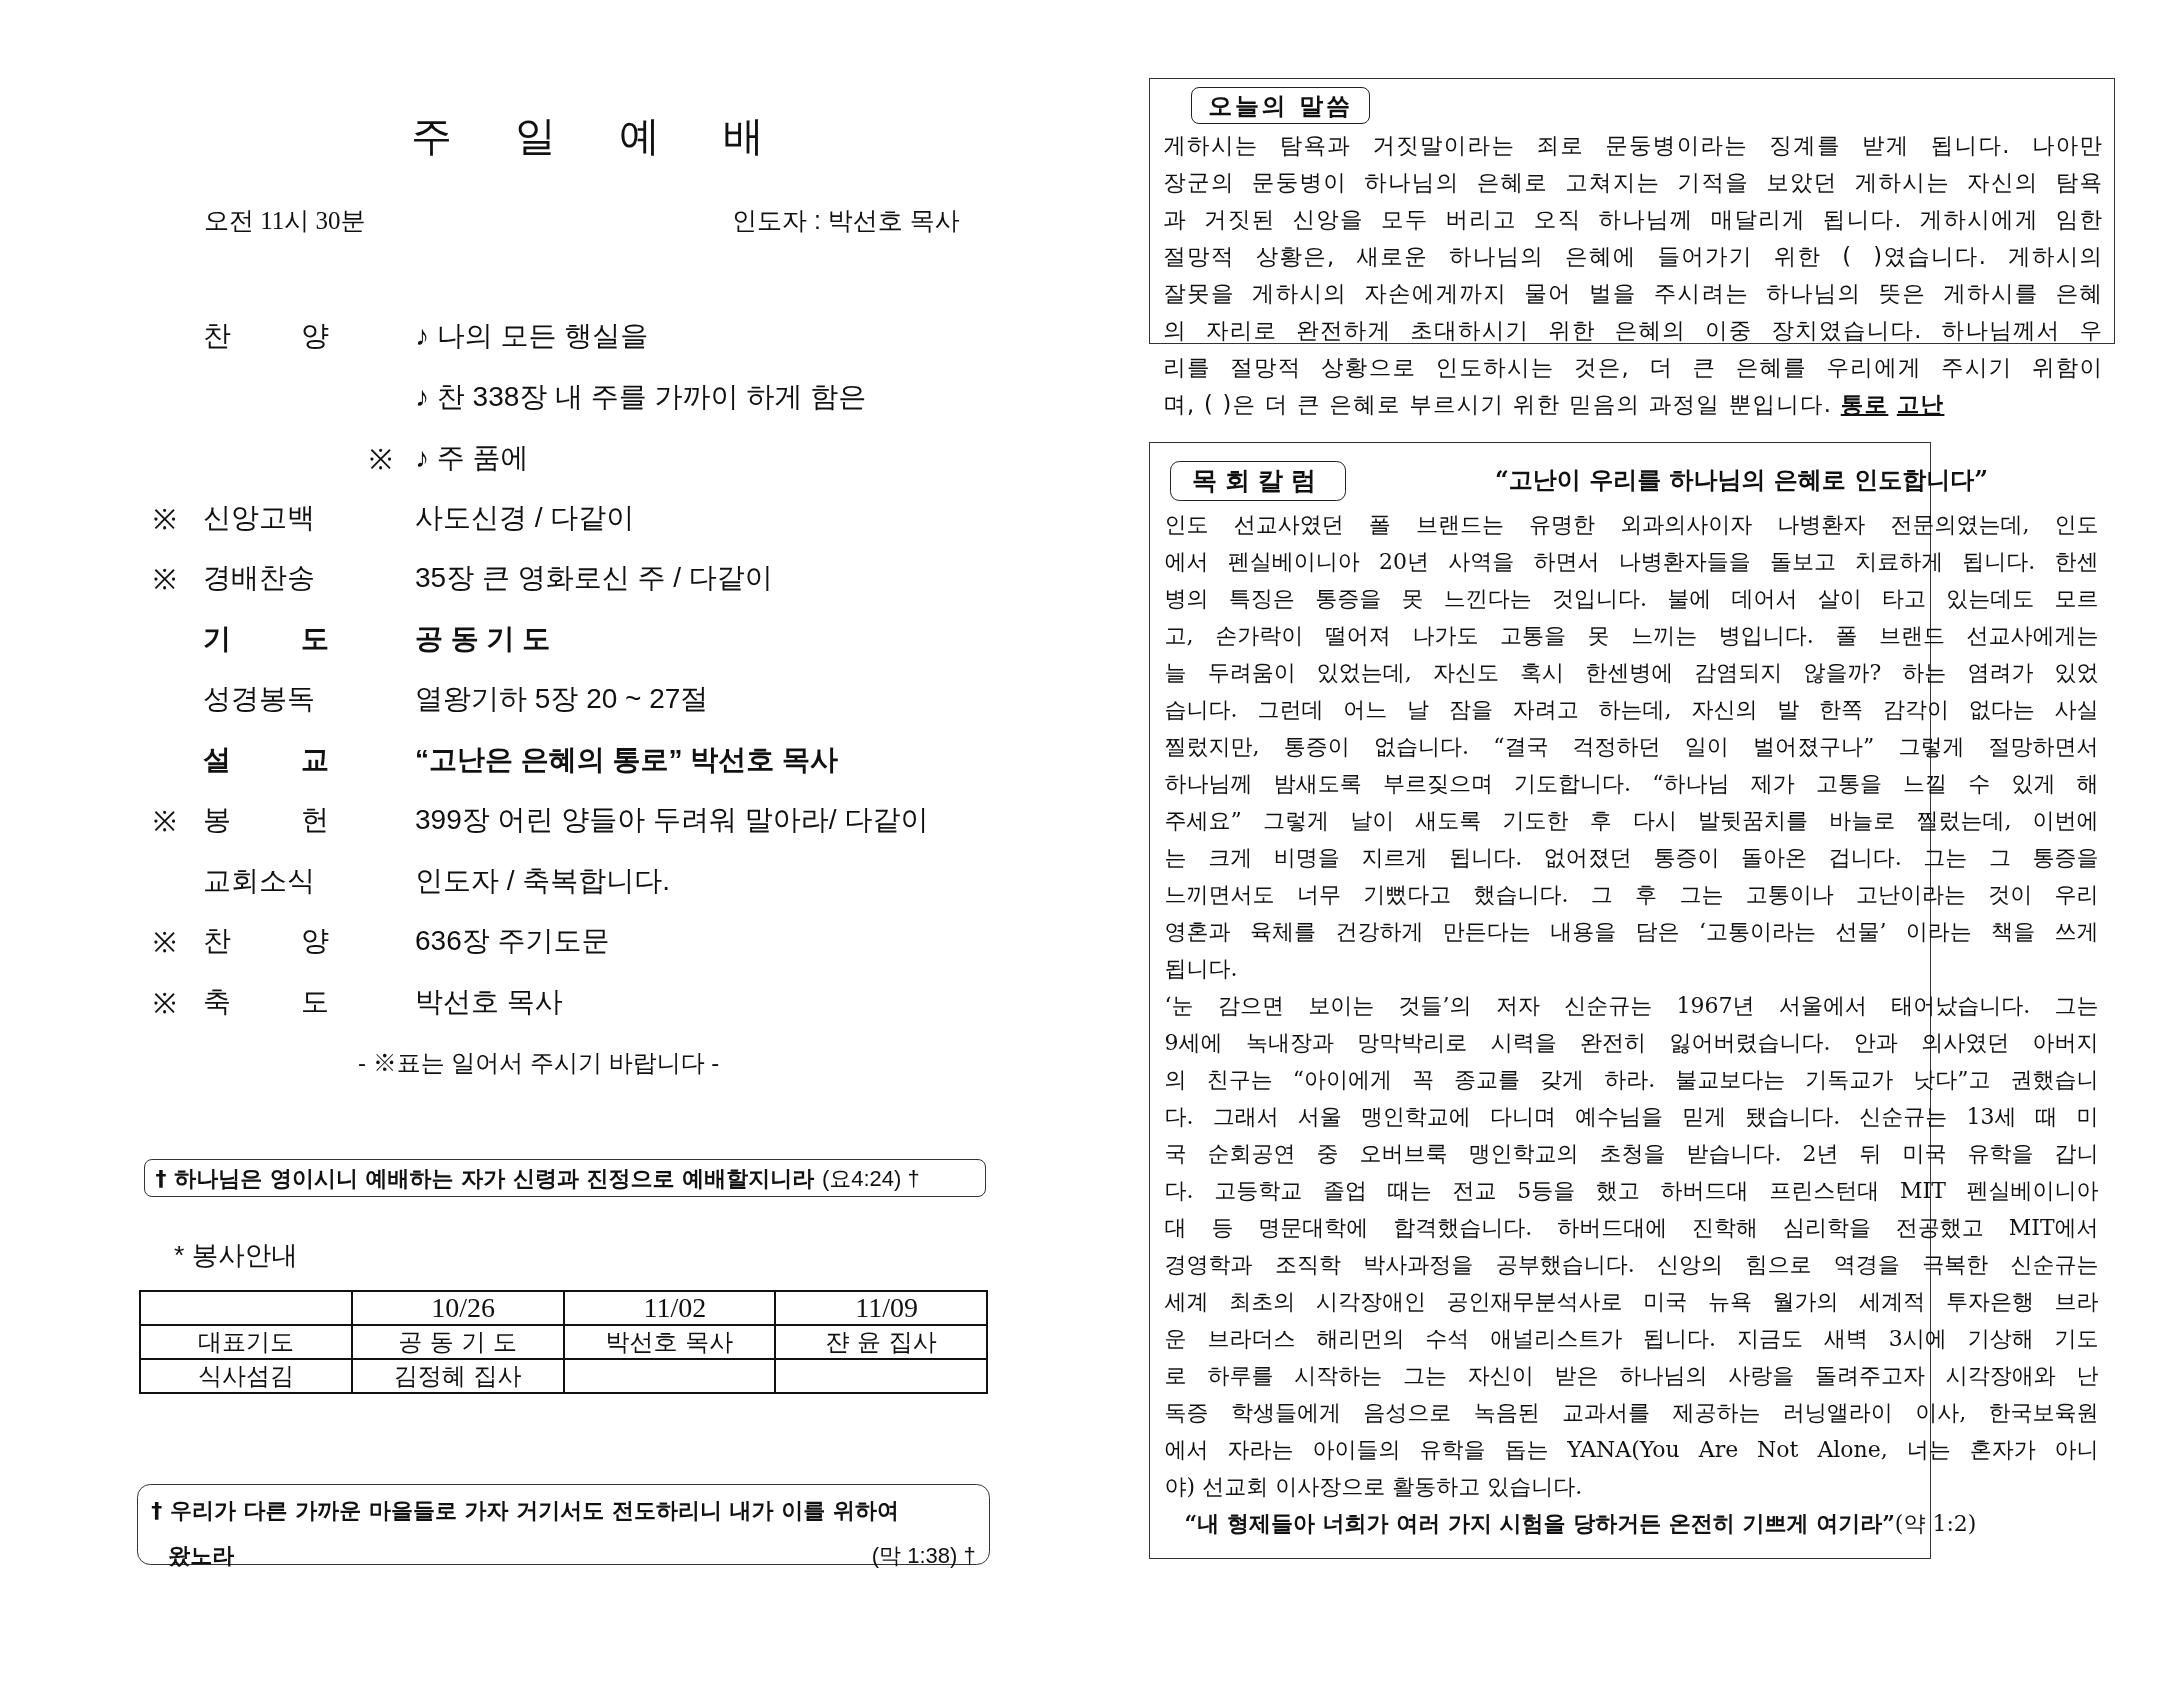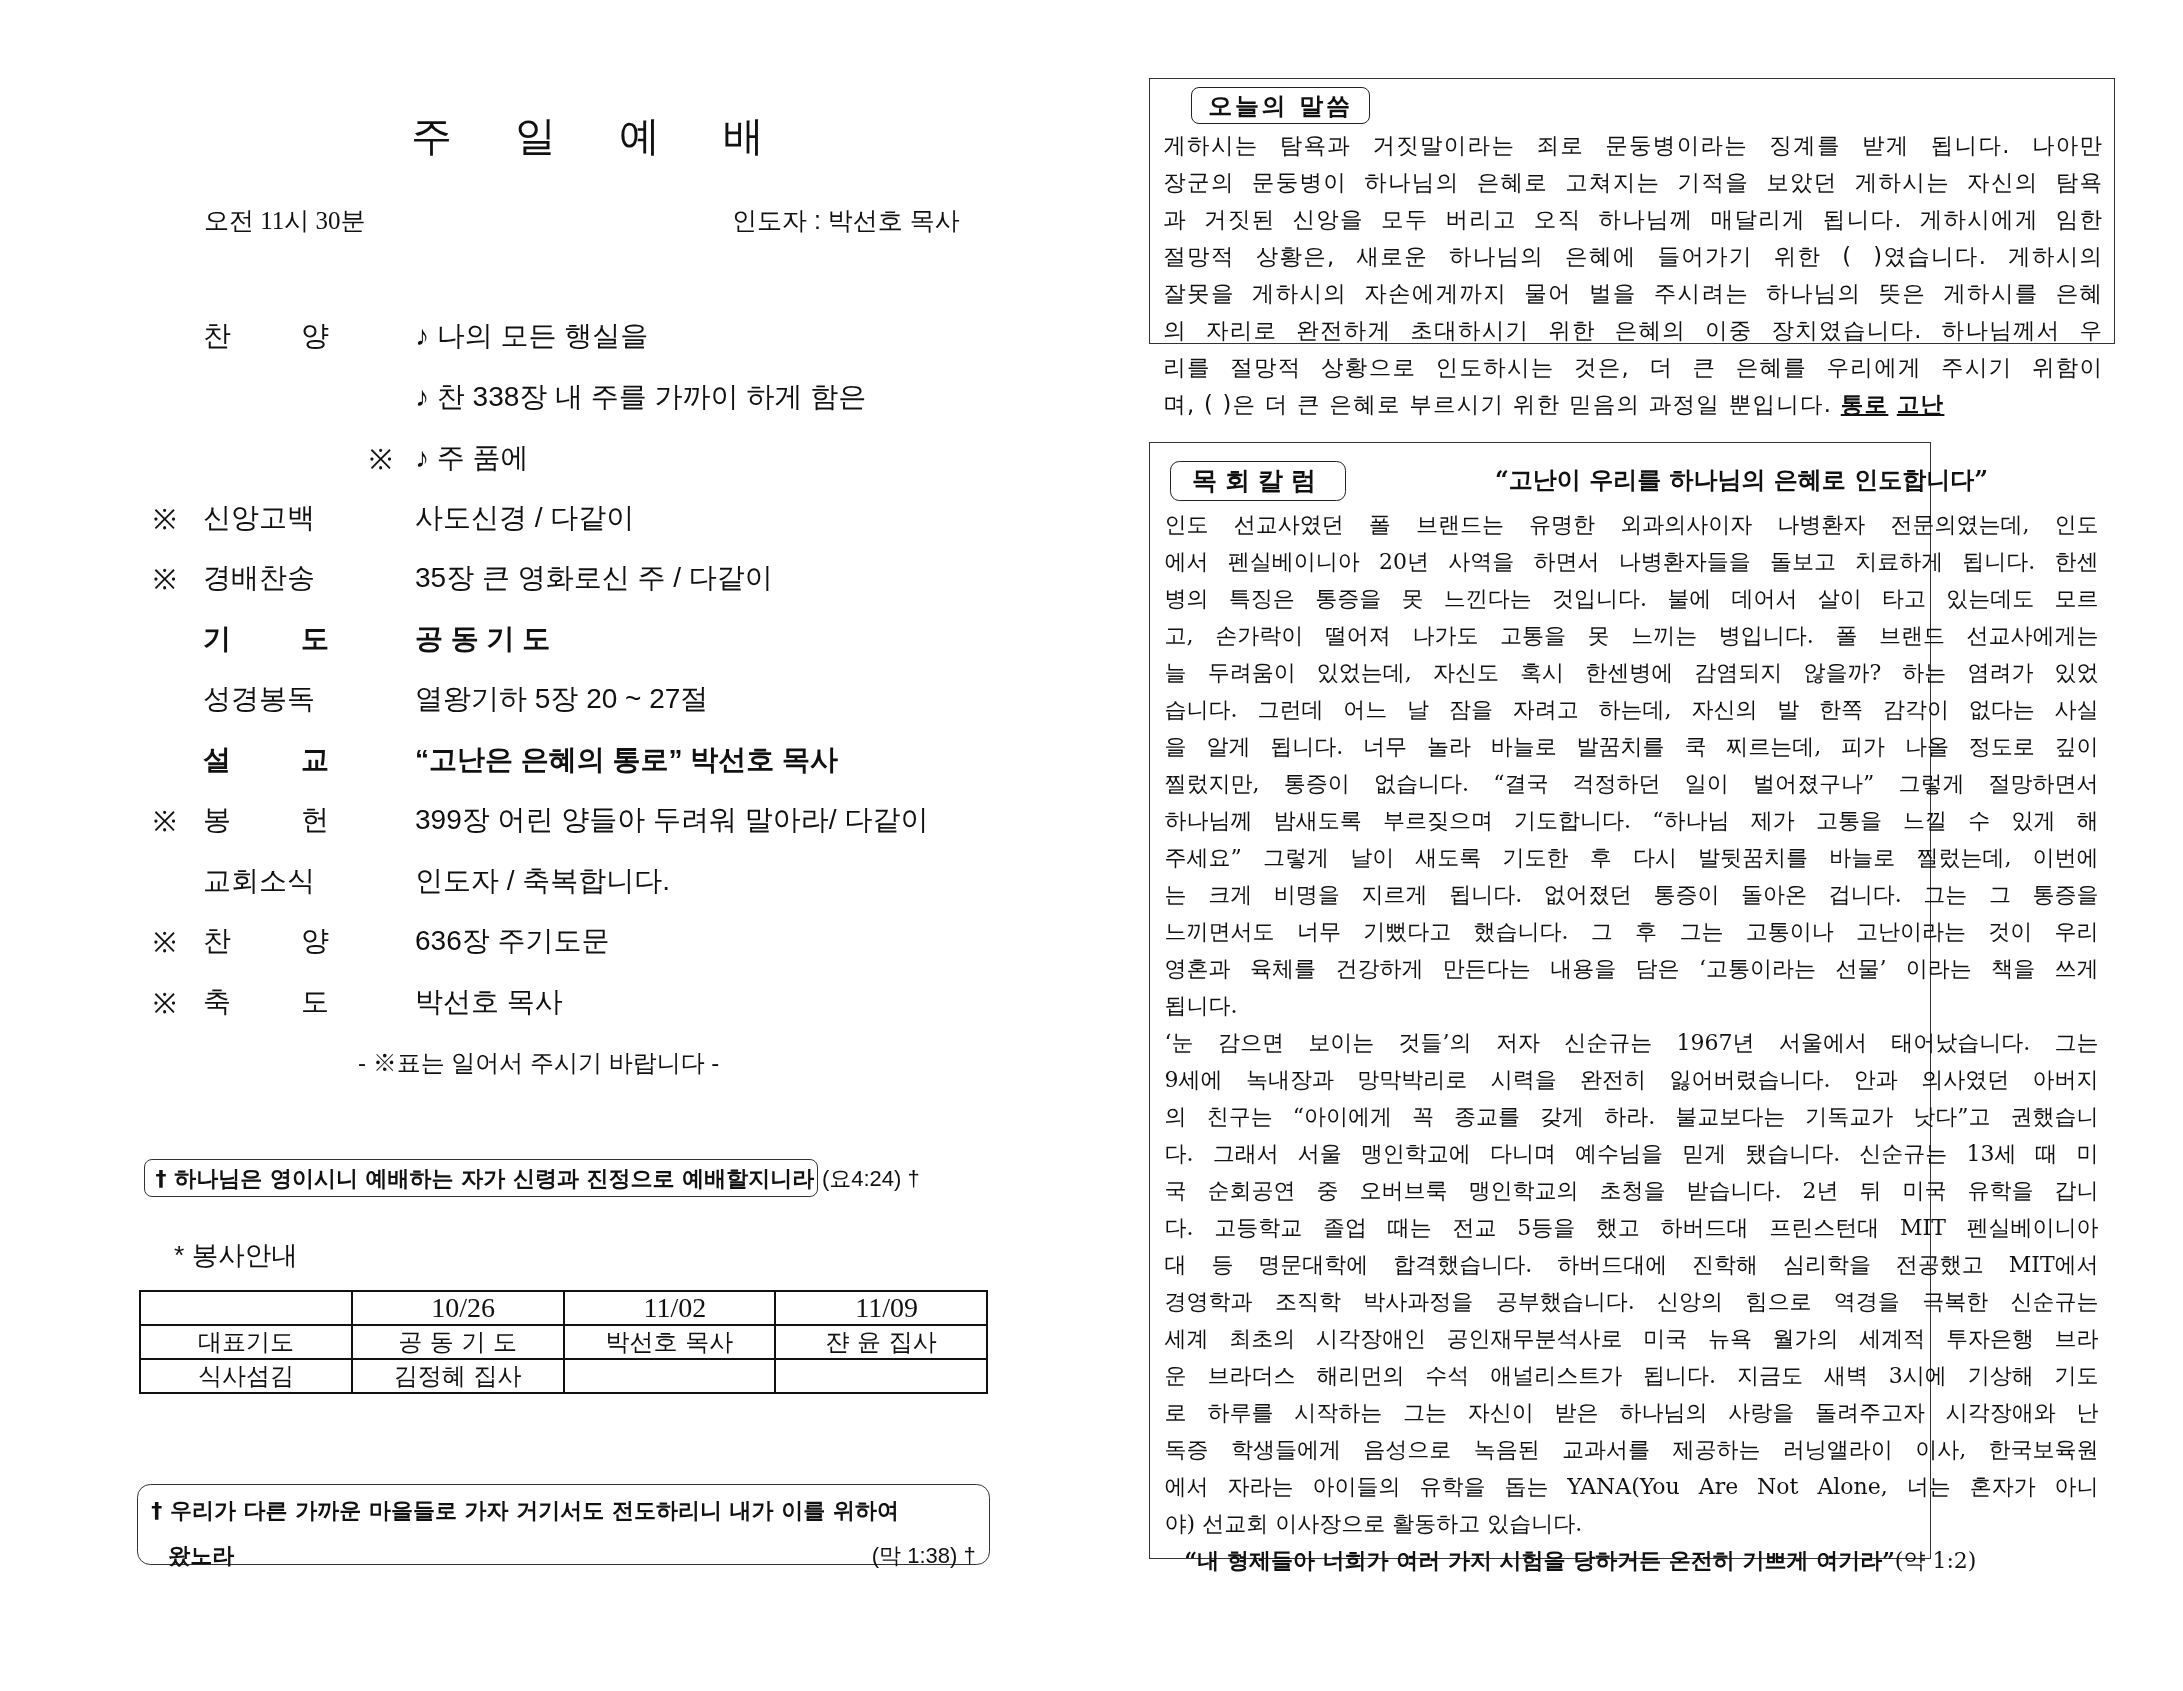--- a/index.html
+++ b/index.html
@@ -21,21 +21,21 @@
   .order-row .mark { position: absolute; left: 0; width: 40px; }
   .order-row .label { position: absolute; left: 50px; width: 126px; display: flex; justify-content: space-between; }
   .order-row .label.single { justify-content: flex-start; }
   .order-row .content { position: absolute; left: 262px; }
   .order-row .premark { position: absolute; left: 216px; }
   .bold { font-weight: bold; }
 
   .stand-note { left: 358px; top: 1047px; font-size: 24px; font-family: "Liberation Sans", sans-serif; }
 
   .verse-box1 {
-    left: 144px; top: 1159px; width: 674px; height: 38px;
+    left: 144px; top: 1159px; width: 842px; height: 38px;
     border: 1.3px solid #333; border-radius: 8px; font-size: 22px; font-weight: bold;
     line-height: 38px; padding-left: 10.6px; box-sizing: border-box; white-space: nowrap;
   }
   .verse-box1 .ref { font-weight: normal; font-family: "Liberation Sans", sans-serif; }
 
   .service-title { left: 174px; top: 1237px; font-size: 26.5px; font-family: "Liberation Sans", sans-serif; }
 
   table.service {
     position: absolute; left: 139px; top: 1290px; width: 849px;
     border-collapse: collapse; font-family: "DejaVu Serif", serif; font-size: 24px;
@@ -239,21 +239,20 @@
 <div class="abs column-box">
   <div class="column-tag">목회칼럼</div>
   <div class="column-title">“고난이 우리를 하나님의 은혜로 인도합니다”</div>
   <div class="column-text" id="column-text">
       <span class="ln">  인도 선교사였던 폴 브랜드는 유명한 외과의사이자 나병환자 전문의였는데, 인도</span>
       <span class="ln">에서 펜실베이니아 20년 사역을 하면서 나병환자들을 돌보고 치료하게 됩니다. 한센</span>
       <span class="ln">병의 특징은 통증을 못 느낀다는 것입니다. 불에 데어서 살이 타고 있는데도 모르</span>
       <span class="ln">고, 손가락이 떨어져 나가도 고통을 못 느끼는 병입니다. 폴 브랜드 선교사에게는</span>
       <span class="ln">늘 두려움이 있었는데, 자신도 혹시 한센병에 감염되지 않을까? 하는 염려가 있었</span>
       <span class="ln">습니다. 그런데 어느 날 잠을 자려고 하는데, 자신의 발 한쪽 감각이 없다는 사실</span>
-      <span class="ln">을 알게 됩니다. 너무 놀라 바늘로 발꿈치를 쿡 찌르는데, 피가 나올 정도로 깊이</span>
       <span class="ln">찔렀지만, 통증이 없습니다. “결국 걱정하던 일이 벌어졌구나” 그렇게 절망하면서</span>
       <span class="ln">하나님께 밤새도록 부르짖으며 기도합니다. “하나님 제가 고통을 느낄 수 있게 해</span>
       <span class="ln">주세요” 그렇게 날이 새도록 기도한 후 다시 발뒷꿈치를 바늘로 찔렀는데, 이번에</span>
       <span class="ln">는 크게 비명을 지르게 됩니다. 없어졌던 통증이 돌아온 겁니다. 그는 그 통증을</span>
       <span class="ln">느끼면서도 너무 기뻤다고 했습니다. 그 후 그는 고통이나 고난이라는 것이 우리</span>
       <span class="ln">영혼과 육체를 건강하게 만든다는 내용을 담은 ‘고통이라는 선물’ 이라는 책을 쓰게</span>
       <span class="ln last">됩니다.</span>
       <span class="ln">  ‘눈 감으면 보이는 것들’의 저자 신순규는 1967년 서울에서 태어났습니다. 그는</span>
       <span class="ln">9세에 녹내장과 망막박리로 시력을 완전히 잃어버렸습니다. 안과 의사였던 아버지</span>
       <span class="ln">의 친구는 “아이에게 꼭 종교를 갖게 하라. 불교보다는 기독교가 낫다”고 권했습니</span>

